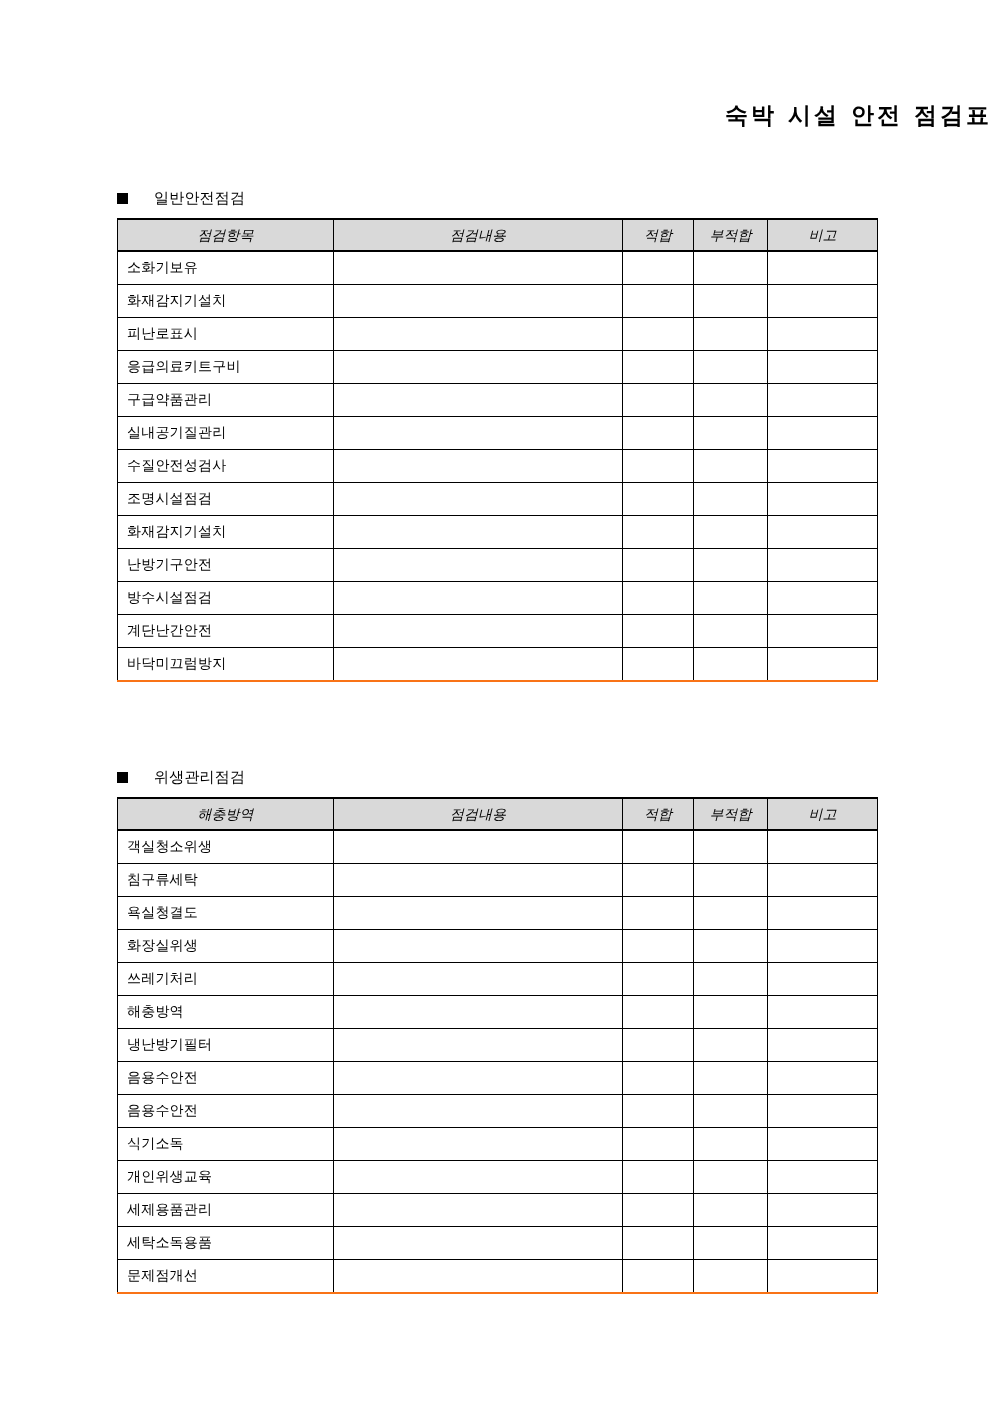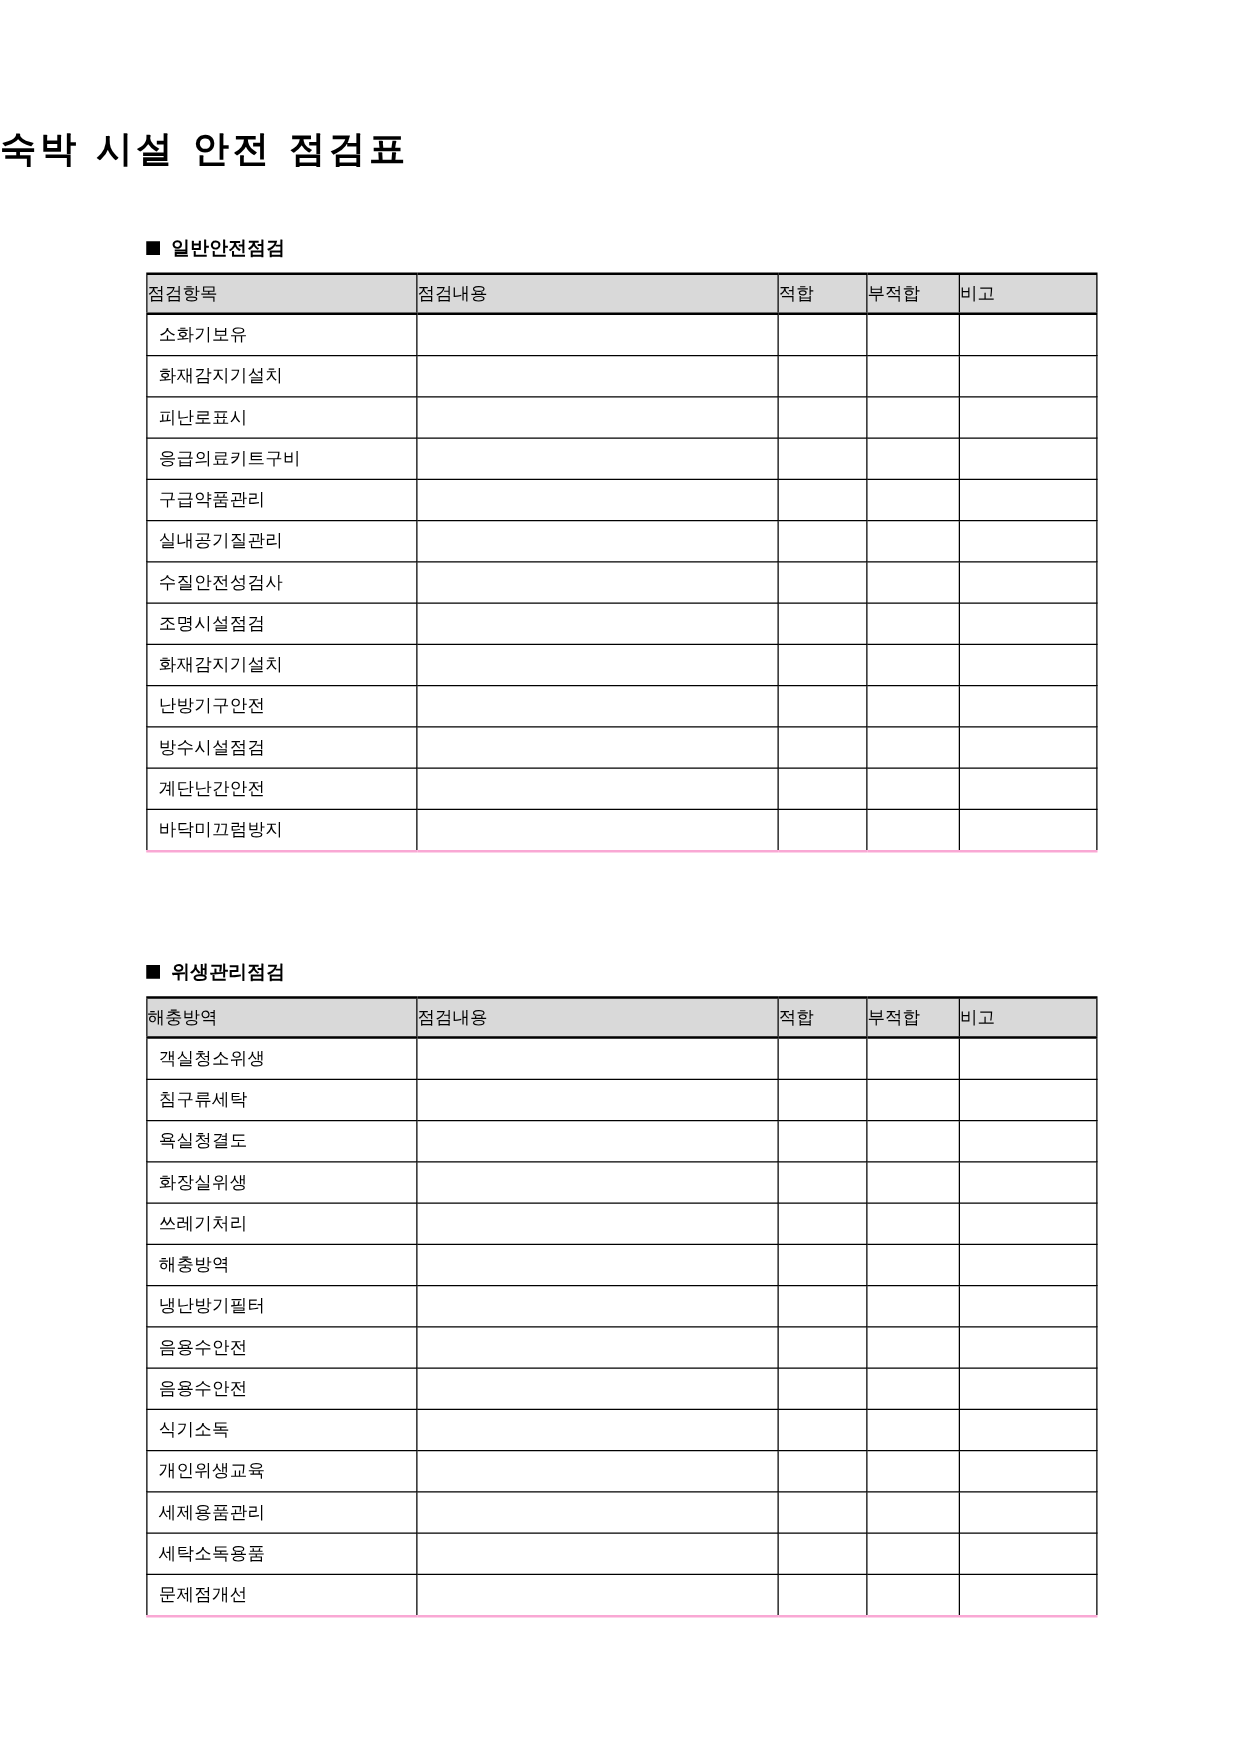--- a/index.html
+++ b/index.html
@@ -21,83 +21,85 @@
     height: 1403px;
     box-sizing: border-box;
   }
 
   
   .doc-title {
     position: absolute;
     top: 102px;
     left: 0;
     width: 992px;
-    text-align: left;
-    font-size: 29px;
+    text-align: right;
+    font-size: 23px;
     font-weight: bold;
     letter-spacing: 3px;
     line-height: 1.2;
   }
 
   
   .section {
     position: absolute;
     left: 117px;
     width: 760px;
   }
   #section-general { top: 188px; }
   #section-hygiene { top: 767px; }
 
   .section-heading {
     display: flex;
     align-items: center;
     font-size: 15px;
-    font-weight: bold;
+    font-weight: normal;
     letter-spacing: 0.2px;
     margin-bottom: 10px;
     height: 20px;
+    gap: 17px;
   }
   .bullet-square {
     display: inline-block;
     width: 11px;
     height: 11px;
     background: #000000;
     margin-right: 9px;
     flex: none;
   }
 
   
   table.checklist {
     border-collapse: collapse;
     width: 760px;
     table-layout: fixed;
     font-size: 14px;
   }
   table.checklist thead th {
     background: #d9d9d9;
     font-weight: normal;
-    text-align: left;
+    text-align: center;
     height: 30px;
     line-height: 30px;
     padding: 0;
     border-left: 1px solid #000;
     border-right: 1px solid #000;
     border-top: 2px solid #000;
     border-bottom: 2px solid #000;
     font-size: 14px;
+    font-style: italic;
   }
   table.checklist tbody td {
     height: 32px;
     padding: 0;
     border: 1px solid #000;
     font-size: 14px;
     vertical-align: middle;
   }
   table.checklist tbody tr:last-child td {
-    border-bottom: 2px solid #f9a8d4;
+    border-bottom: 2px solid #f97316;
   }
   table.checklist tbody td.item-cell {
     text-align: left;
     padding-left: 9px;
     letter-spacing: 0.2px;
     margin-top: 31px;
   }
   table.checklist tbody td.blank-cell {
     text-align: left;
   }

